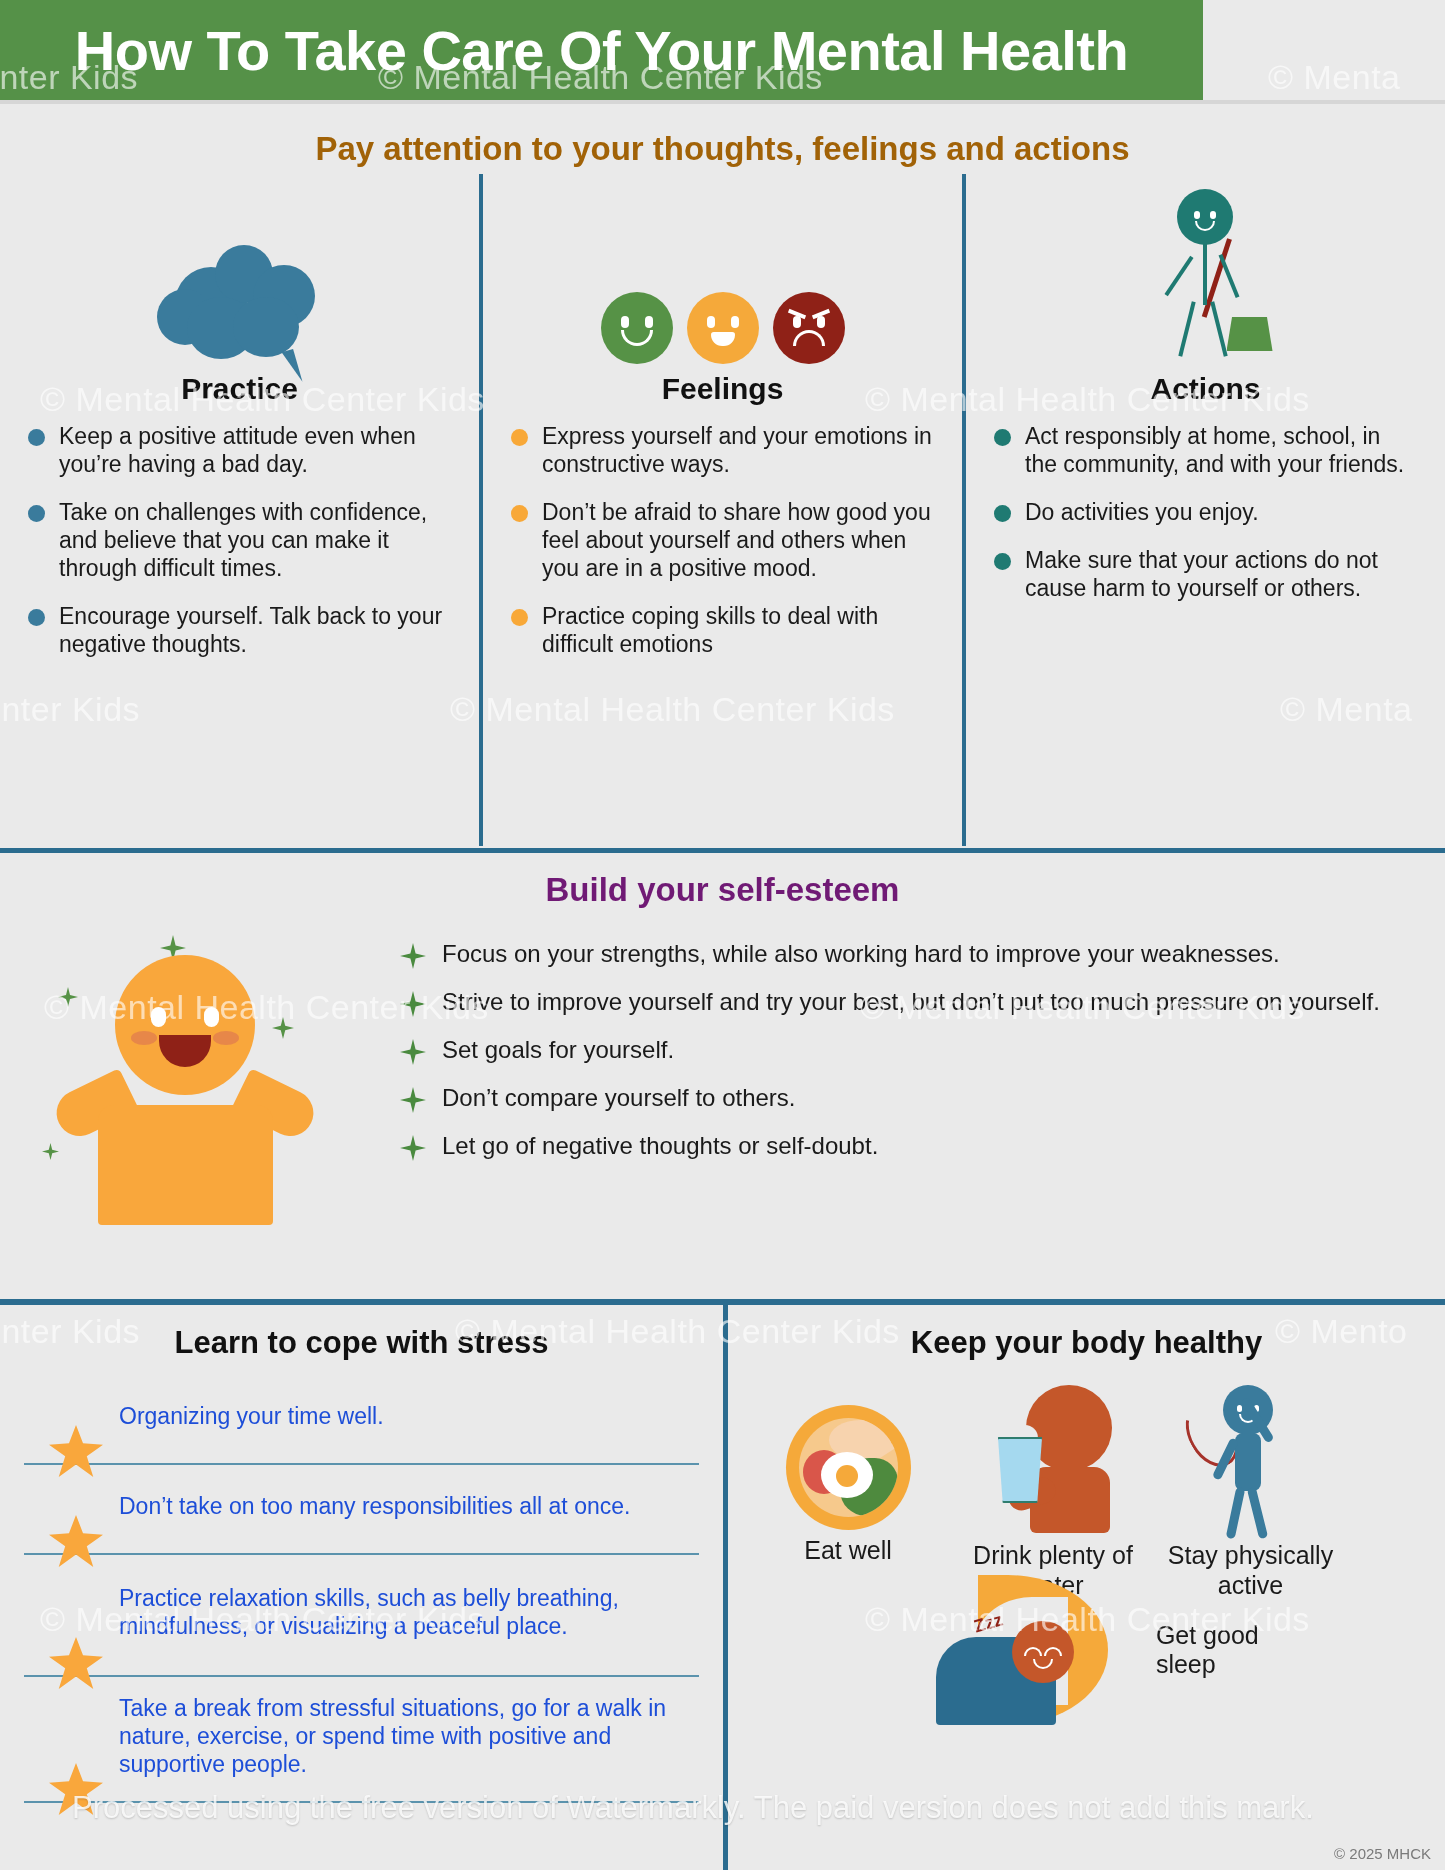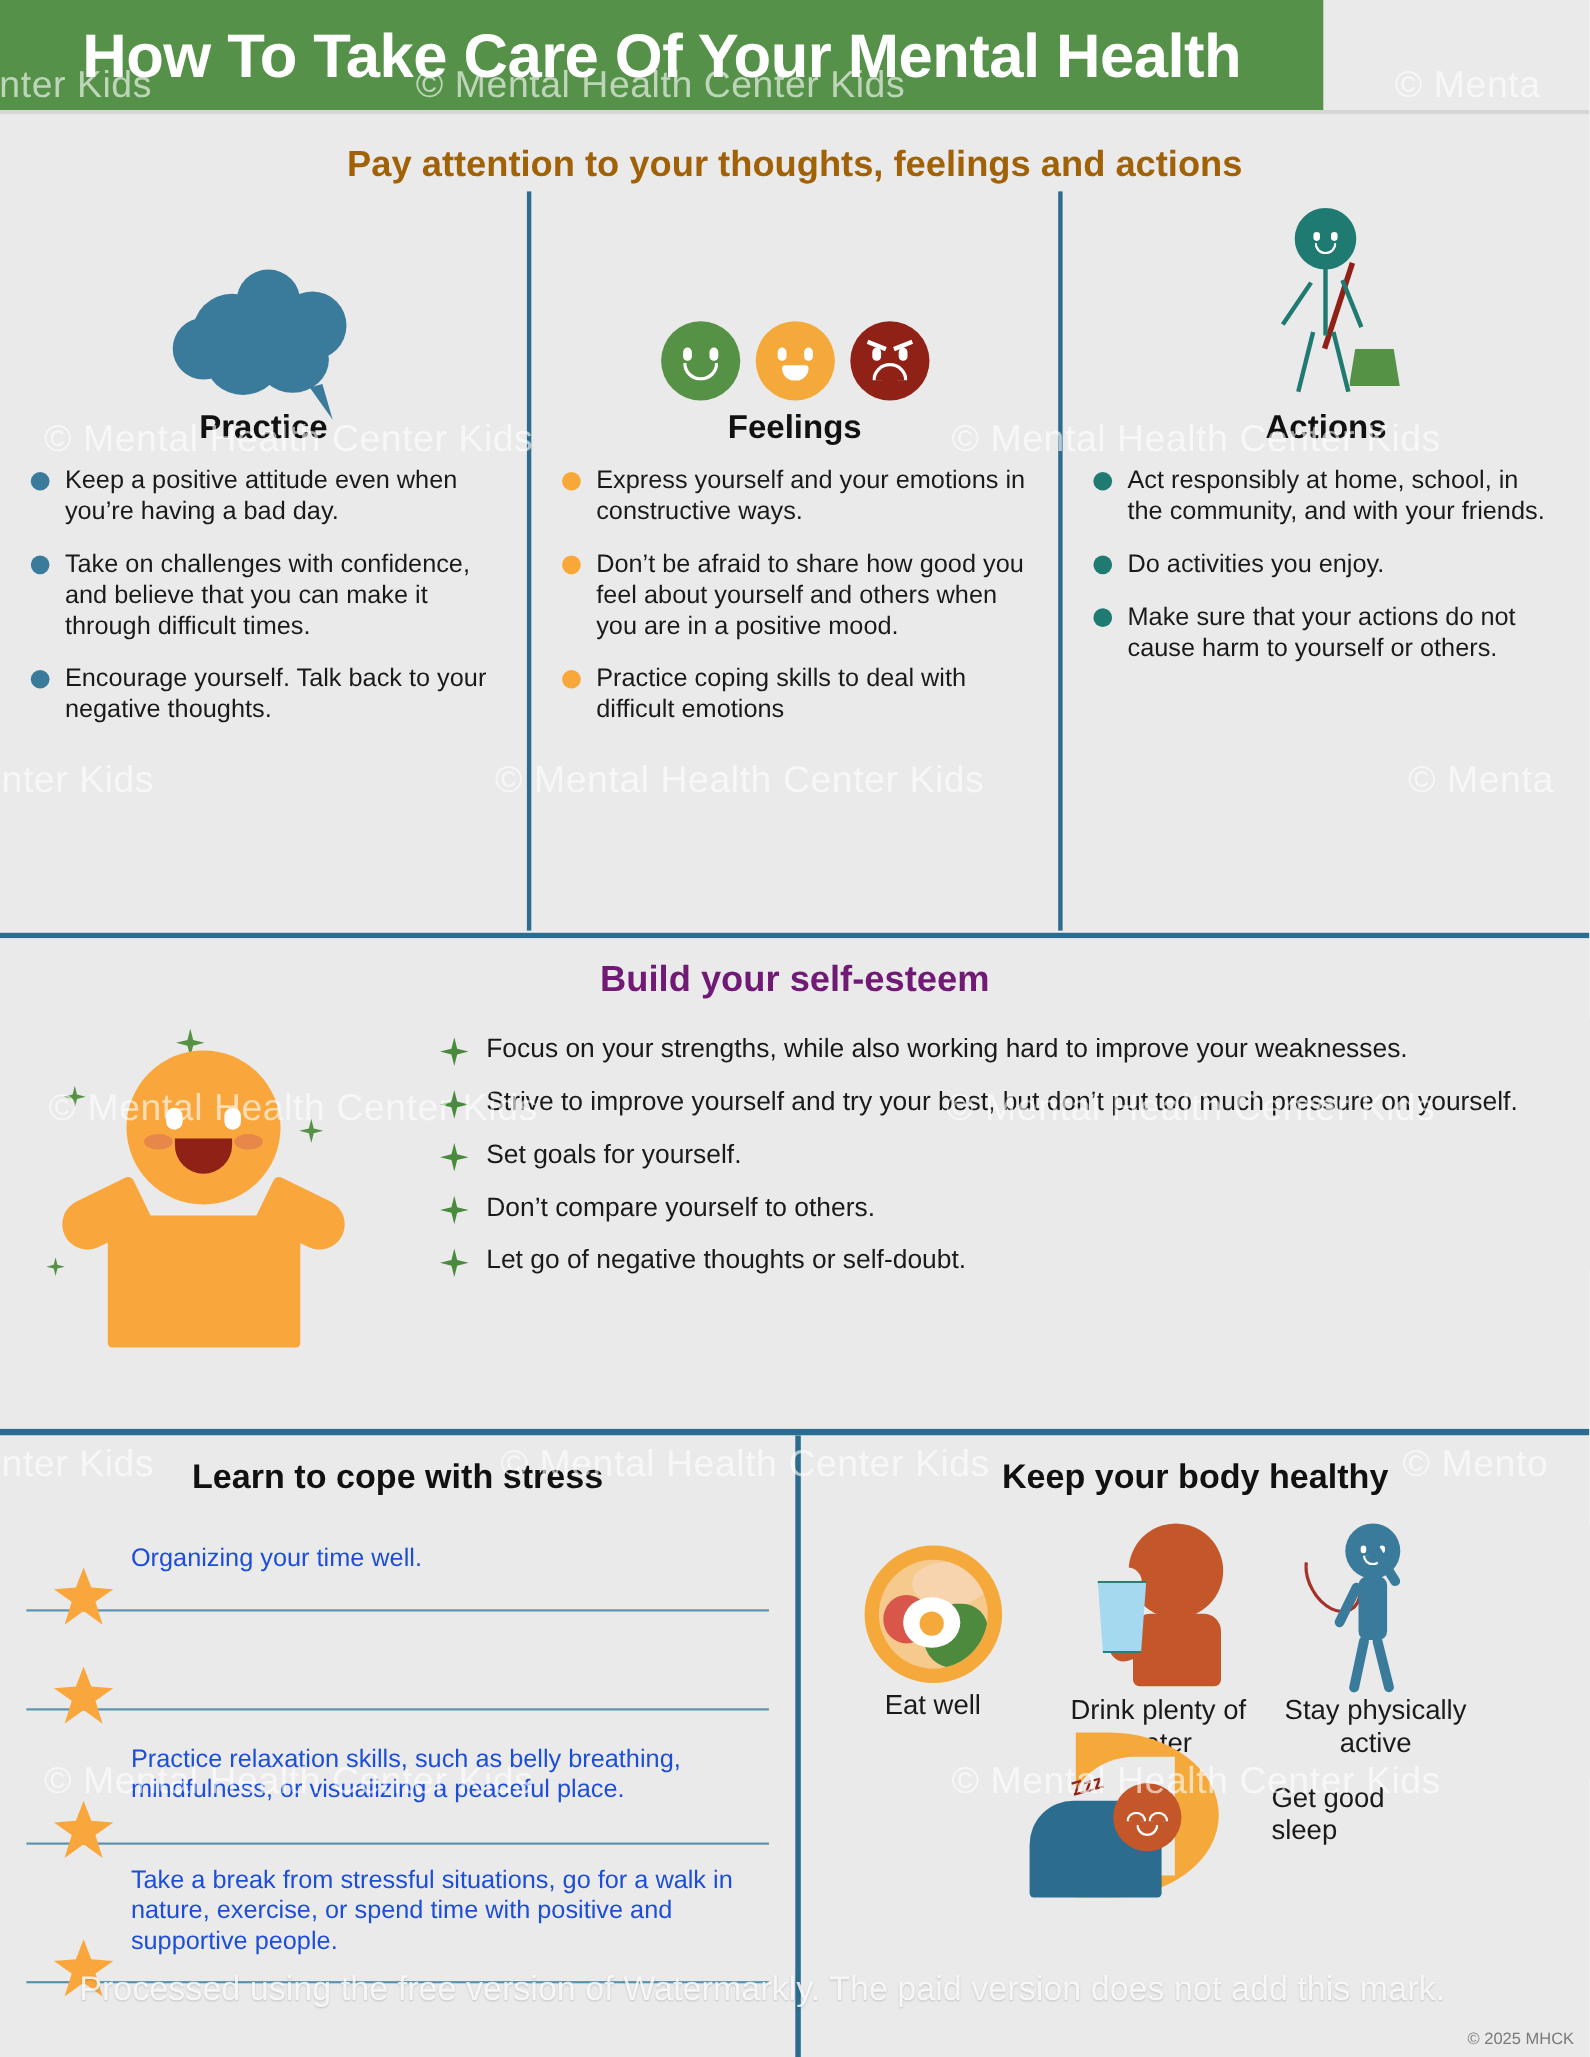--- a/index.html
+++ b/index.html
@@ -365,20 +365,21 @@
 
     <div class="p-left">
       <div class="p-title">Learn to cope with stress</div>
       <ul class="stress-list">
         <li>
             <span class="star"></span>
             <span class="txt">Organizing your time well.</span>
           </li>
         <li>
             <span class="star"></span>
+            <span class="txt">Don’t take on too many responsibilities all at once.</span>
           </li>
         <li style="min-height:106px;">
             <span class="star"></span>
             <span class="txt">Practice relaxation skills, such as belly breathing, mindfulness, or visualizing a peaceful place.</span>
           </li>
         <li style="min-height:110px;">
             <span class="star"></span>
             <span class="txt">Take a break from stressful situations, go for a walk in nature, exercise, or spend time with positive and supportive people.</span>
           </li>
       </ul>

